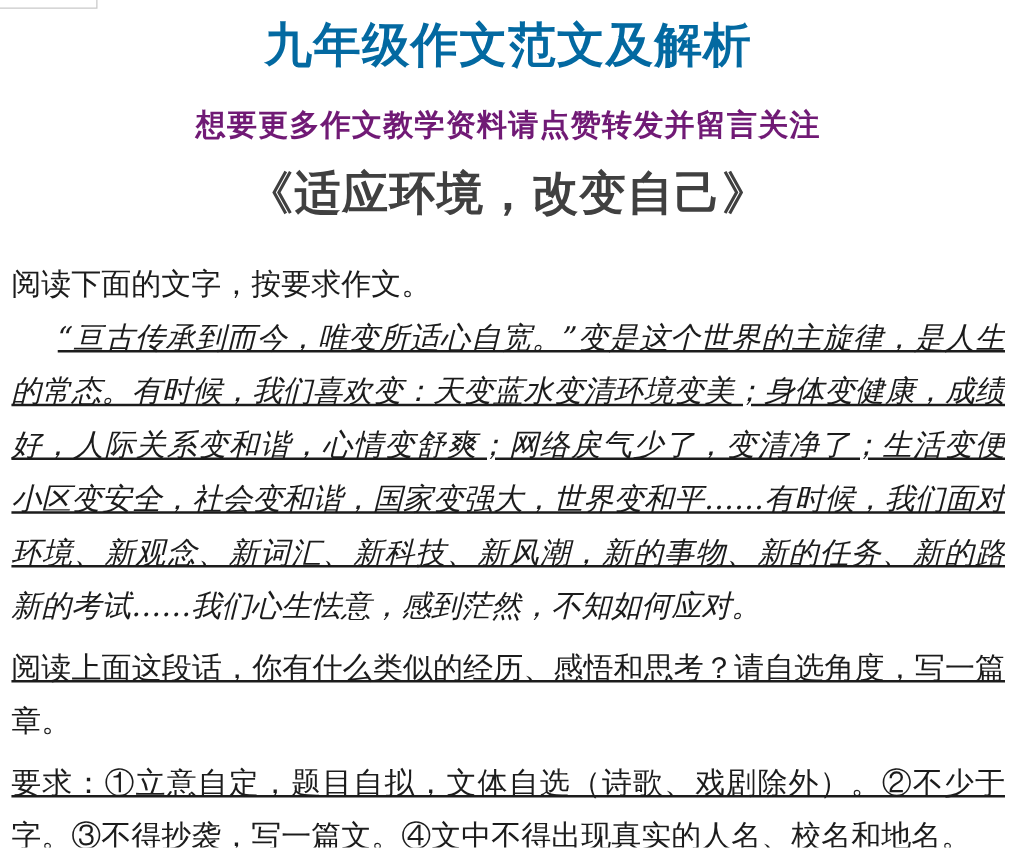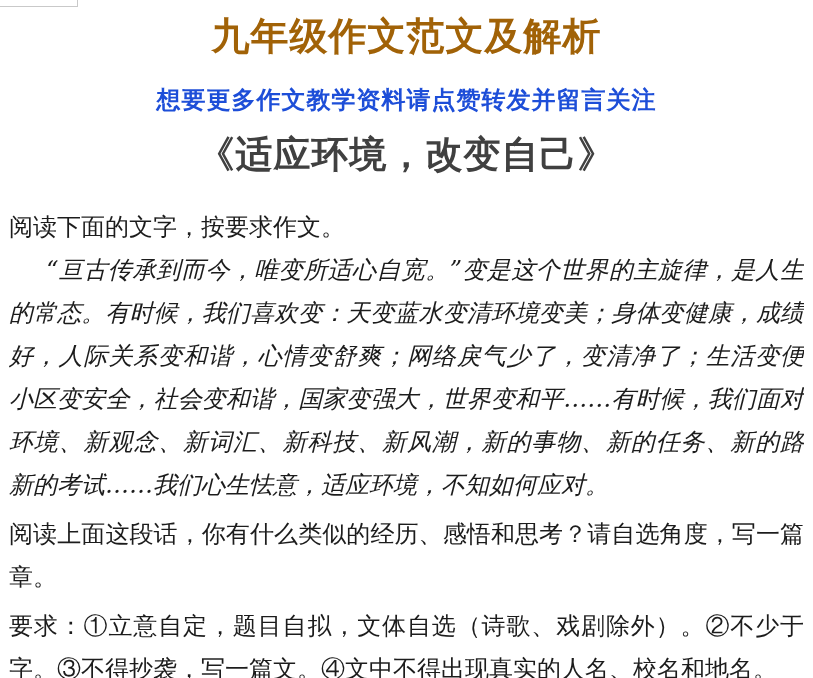--- a/index.html
+++ b/index.html
@@ -20,30 +20,30 @@
     border: 1px solid #c9c9c9;
     background: #ffffff;
   }
   .doc {
     position: relative;
     padding: 13px 9px 0 9px;
   }
   .title {
     font-family: "DejaVu Sans", "Liberation Sans", sans-serif;
     font-weight: bold;
-    color: #a16207;
+    color: #0369a1;
     text-align: center;
     font-size: 38px;
     line-height: 47px;
     letter-spacing: 1px;
   }
   .subtitle {
     font-family: "DejaVu Sans", "Liberation Sans", sans-serif;
     font-weight: bold;
-    color: #1d4ed8;
+    color: #701a75;
     text-align: center;
     font-size: 24px;
     line-height: 30px;
     margin-top: 25px;
     letter-spacing: 1px;
   }
   .essay-title {
     font-family: "DejaVu Sans", "Liberation Sans", sans-serif;
     font-weight: bold;
     color: #404040;
@@ -63,20 +63,21 @@
   .line {
     height: 43px;
     line-height: 43px;
     white-space: nowrap;
     overflow: hidden;
   }
   .line.full {
     white-space: normal;
     text-align: justify;
     text-align-last: justify;
+    text-decoration: underline;
     -moz-text-align-last: justify;
   }
   .line.indent { text-indent: 1.55em; }
   .font-kai { font-style: italic; }
   .font-song { font-style: normal; }
 </style>
 </head>
 <body>
 
 <div class="corner-artifact"></div>
@@ -88,21 +89,21 @@
   <div class="essay-body">
       <div class="paragraph font-song">
         <div class="line">阅读下面的文字，按要求作文。</div>
       </div>
       <div class="paragraph font-kai">
         <div class="line full indent">“亘古传承到而今，唯变所适心自宽。”变是这个世界的主旋律，是人生</div>
         <div class="line full">的常态。有时候，我们喜欢变：天变蓝水变清环境变美；身体变健康，成绩变</div>
         <div class="line full">好，人际关系变和谐，心情变舒爽；网络戾气少了，变清净了；生活变便利，</div>
         <div class="line full">小区变安全，社会变和谐，国家变强大，世界变和平……有时候，我们面对新</div>
         <div class="line full">环境、新观念、新词汇、新科技、新风潮，新的事物、新的任务、新的路径、</div>
-        <div class="line">新的考试……我们心生怯意，适应环境，不知如何应对。</div>
+        <div class="line">新的考试……我们心生怯意，感到茫然，不知如何应对。</div>
       </div>
       <div class="paragraph font-song">
         <div class="line full">阅读上面这段话，你有什么类似的经历、感悟和思考？请自选角度，写一篇文</div>
         <div class="line">章。</div>
       </div>
       <div class="paragraph font-song">
         <div class="line full">要求：①立意自定，题目自拟，文体自选（诗歌、戏剧除外）。②不少于 600</div>
         <div class="line">字。③不得抄袭，写一篇文。④文中不得出现真实的人名、校名和地名。</div>
       </div>
     </div>

